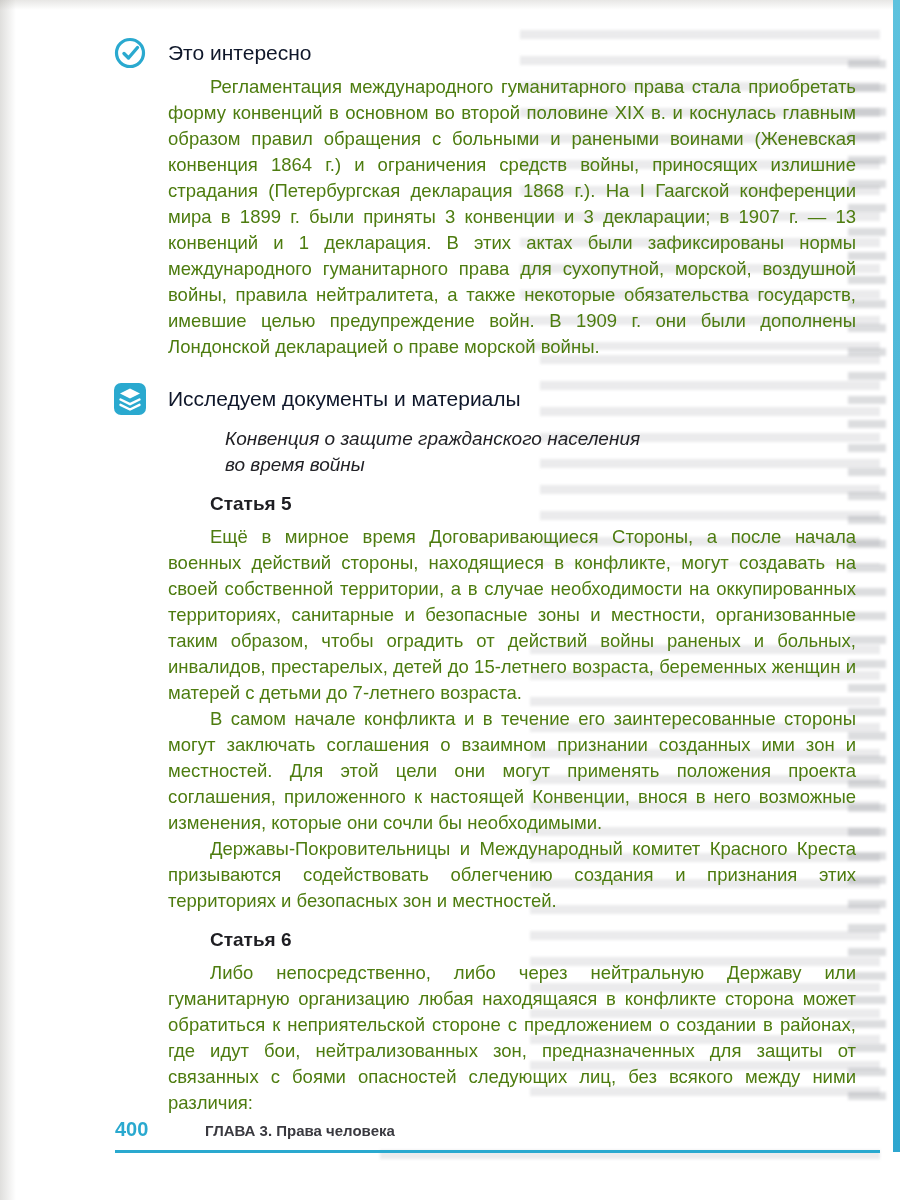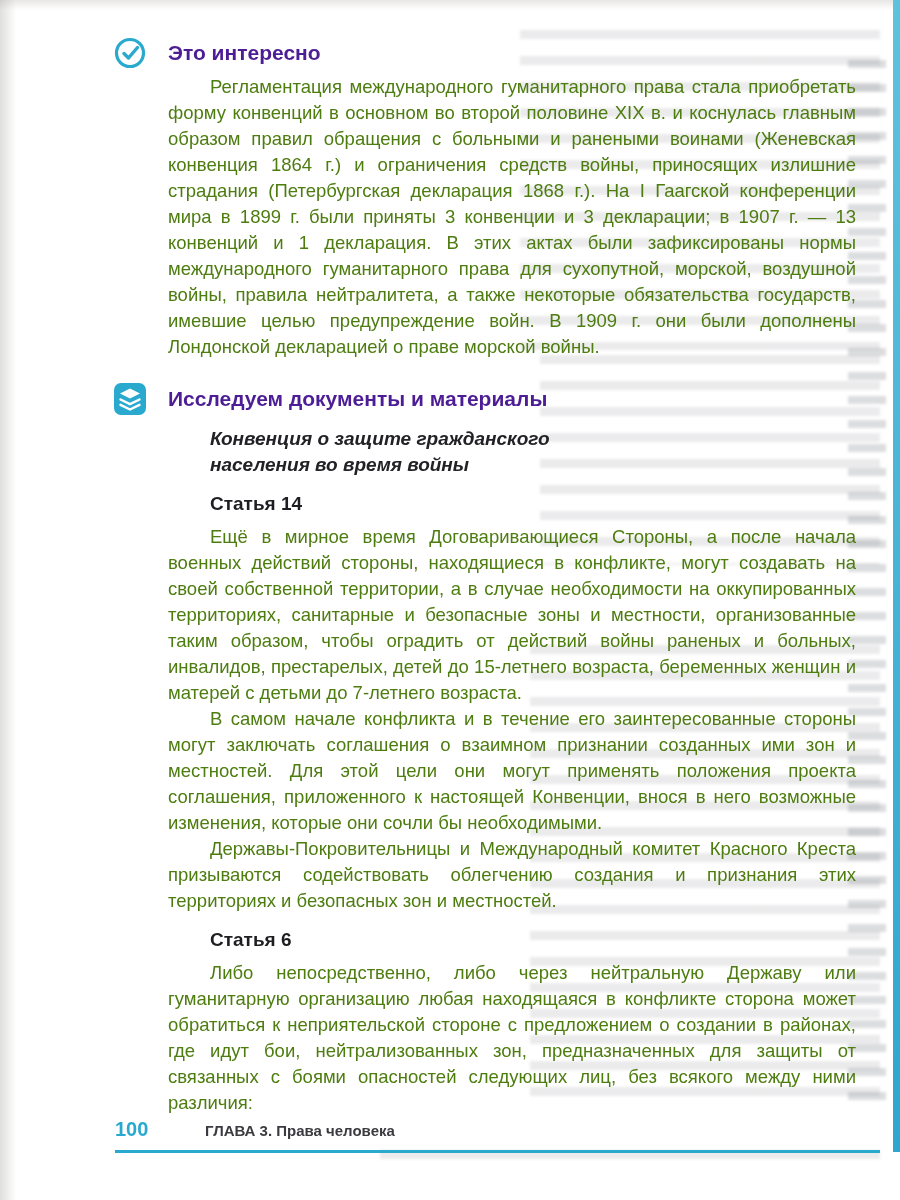--- a/index.html
+++ b/index.html
@@ -55,38 +55,38 @@
     z-index: 2;
   }
 
   .section-header { position: relative; margin: 0 0 8px 0; }
   .section-icon {
     position: absolute; left: -55px; top: -4px;
     width: 34px; height: 34px; display: inline-block;
   }
   h2.section-title {
     margin: 0; padding: 0;
-    font-size: 21px; font-weight: bold; color: #4c1d95;
+    font-size: 21px; font-weight: normal; color: #0f172a;
     line-height: 26px;
   }
 
   p.body {
     margin: 0; padding: 0;
     font-size: 18.5px; line-height: 26px;
     text-align: justify;
     text-indent: 42px;
     color: #4d7c0f;
   }
   .sec-gap { height: 26px; }
 
   .doc-title {
-    margin: 14px 0 0 42px;
+    margin: 14px 0 0 57px;
     max-width: 440px;
     font-size: 19px; line-height: 26px;
-    font-weight: bold; font-style: italic;
+    font-weight: normal; font-style: italic;
     color: #222226;
   }
   .doc-subtitle {
     margin: 0 0 0 42px;
     font-size: 19px; line-height: 26px;
     font-style: italic; font-weight: normal;
     color: #222226;
   }
 
   .article-heading {
@@ -149,30 +149,30 @@
           <path d="M17 6.5 L27 11.5 L17 16.5 L7 11.5 Z" fill="#ffffff"></path>
           <path d="M7.5 17.5 L17 22.2 L26.5 17.5" fill="none" stroke="#ffffff" stroke-width="2.4" stroke-linecap="round" stroke-linejoin="round"></path>
           <path d="M7.5 22.8 L17 27.5 L26.5 22.8" fill="none" stroke="#ffffff" stroke-width="2.4" stroke-linecap="round" stroke-linejoin="round"></path>
         </svg>
       </span>
       <h2 class="section-title">Исследуем документы и материалы</h2>
     </div>
 
     <div class="doc-title">Конвенция о защите гражданского населения во время войны</div>
 
-    <div class="article-heading">Статья 14</div>
+    <div class="article-heading">Статья 5</div>
     <p class="body">Ещё в мирное время Договаривающиеся Стороны, а после начала военных действий стороны, находящиеся в конфликте, могут создавать на своей собственной территории, а в случае необходимости на оккупированных территориях, санитарные и безопасные зоны и местности, организованные таким образом, чтобы оградить от действий войны раненых и больных, инвалидов, престарелых, детей до 15-летнего возраста, беременных женщин и матерей с детьми до 7-летнего возраста.</p>
     <p class="body">В самом начале конфликта и в течение его заинтересованные стороны могут заключать соглашения о взаимном признании созданных ими зон и местностей. Для этой цели они могут применять положения проекта соглашения, приложенного к настоящей Конвенции, внося в него возможные изменения, которые они сочли бы необходимыми.</p>
     <p class="body">Державы-Покровительницы и Международный комитет Красного Креста призываются содействовать облегчению создания и признания этих территориях и безопасных зон и местностей.</p>
 
     <div class="article-heading">Статья 6</div>
     <p class="body">Либо непосредственно, либо через нейтральную Державу или гуманитарную организацию любая находящаяся в конфликте сторона может обратиться к неприятельской стороне с предложением о создании в районах, где идут бои, нейтрализованных зон, предназначенных для защиты от связанных с боями опасностей следующих лиц, без всякого между ними различия:</p>
   </div>
 
 </div>
 
 <div class="footer">
   <div class="footer-row">
-    <span class="page-number">100</span>
+    <span class="page-number">400</span>
     <span class="chapter-label">ГЛАВА 3. Права человека</span>
   </div>
   <div class="footer-rule"></div>
 </div>
 
 </body></html>

